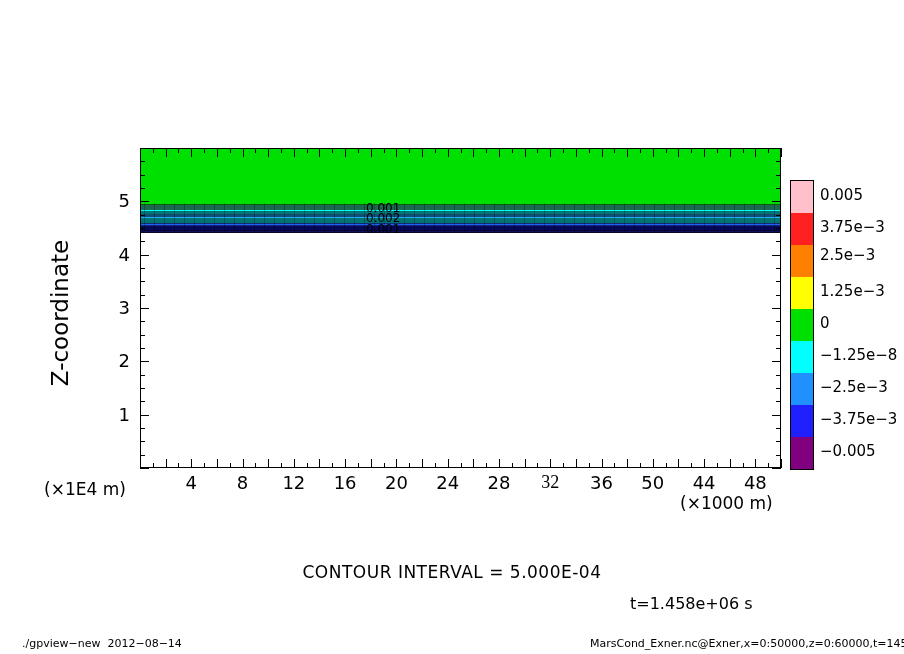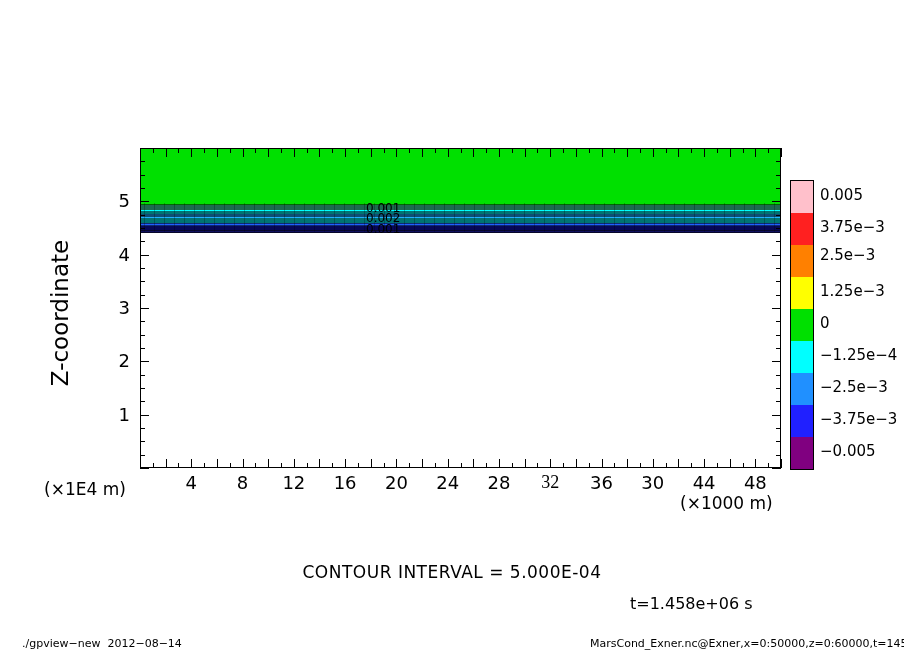--- a/index.html
+++ b/index.html
@@ -418,21 +418,21 @@
   <div id="xtick-layer">
       <div class="xtick-label txt" style="left: 171.28px;">4</div>
       <div class="xtick-label txt" style="left: 222.56px;">8</div>
       <div class="xtick-label txt" style="left: 273.84px;">12</div>
       <div class="xtick-label txt" style="left: 325.12px;">16</div>
       <div class="xtick-label txt" style="left: 376.4px;">20</div>
       <div class="xtick-label txt" style="left: 427.68px;">24</div>
       <div class="xtick-label txt" style="left: 478.96px;">28</div>
       <div class="xtick-label txt" style="left: 530.24px; font-family: Liberation Serif, serif;">32</div>
       <div class="xtick-label txt" style="left: 581.52px;">36</div>
-      <div class="xtick-label txt" style="left: 632.8px;">30</div>
+      <div class="xtick-label txt" style="left: 632.8px;">50</div>
       <div class="xtick-label txt" style="left: 684.08px;">44</div>
       <div class="xtick-label txt" style="left: 735.36px;">48</div>
     </div>
 
   <div class="txt" id="ylabel">Z-coordinate</div>
   <div class="txt" id="xunits-left">(×1E4 m)</div>
   <div class="txt" id="xunits-right">(×1000 m)</div>
 
   <div class="txt" id="contour-interval">CONTOUR INTERVAL = 5.000E-04</div>
   <div class="txt" id="time-label">t=1.458e+06 s</div>
@@ -449,19 +449,19 @@
       <div class="cb-cell" style="height: 32px; background: rgb(32, 144, 255);"></div>
       <div class="cb-cell" style="height: 32px; background: rgb(32, 32, 255);"></div>
       <div class="cb-cell" style="height: 32px; background: rgb(128, 0, 128);"></div>
     </div>
   <div id="cb-labels">
       <div class="cb-label txt" style="top: 186px;">0.005</div>
       <div class="cb-label txt" style="top: 218px;">3.75e−3</div>
       <div class="cb-label txt" style="top: 246px;">2.5e−3</div>
       <div class="cb-label txt" style="top: 282px;">1.25e−3</div>
       <div class="cb-label txt" style="top: 314px;">0</div>
-      <div class="cb-label txt" style="top: 346px;">−1.25e−4</div>
+      <div class="cb-label txt" style="top: 346px;">−1.25e−8</div>
       <div class="cb-label txt" style="top: 378px;">−2.5e−3</div>
       <div class="cb-label txt" style="top: 410px;">−3.75e−3</div>
       <div class="cb-label txt" style="top: 442px;">−0.005</div>
     </div>
 
 </div>
 
 </body></html>

